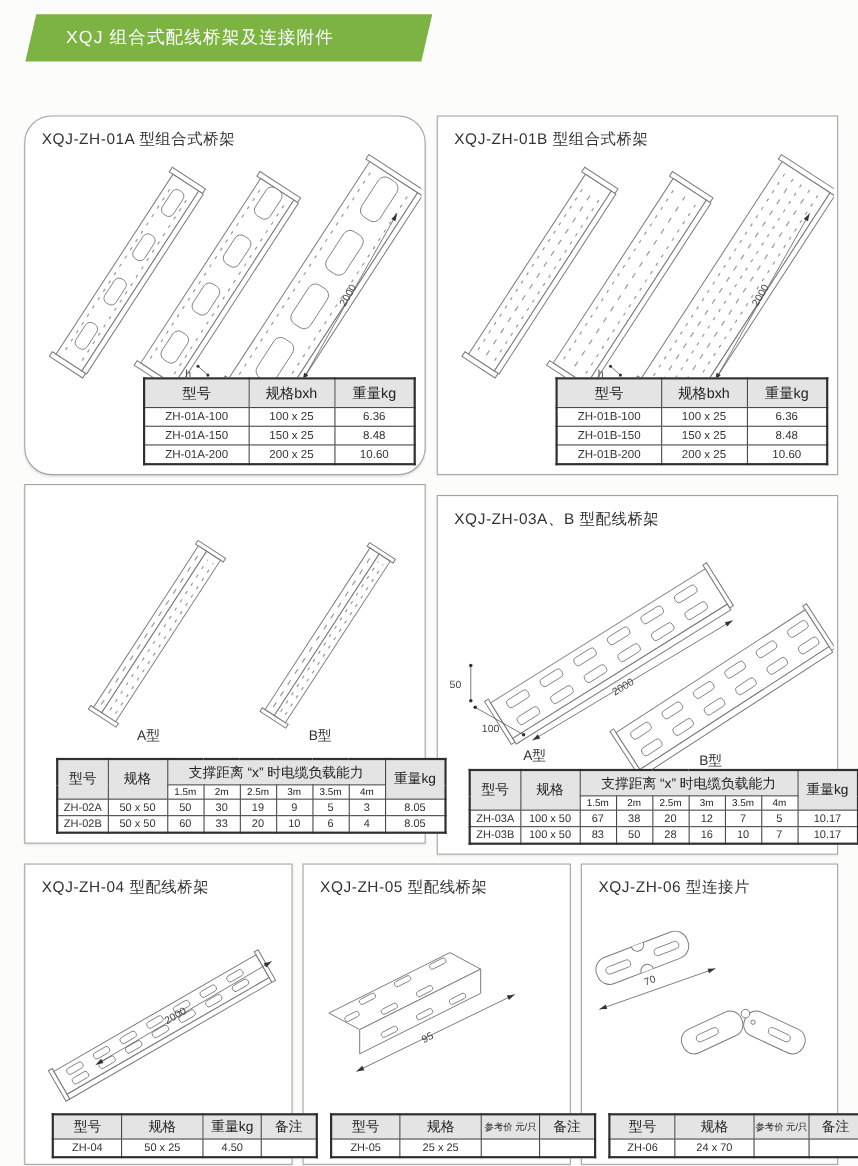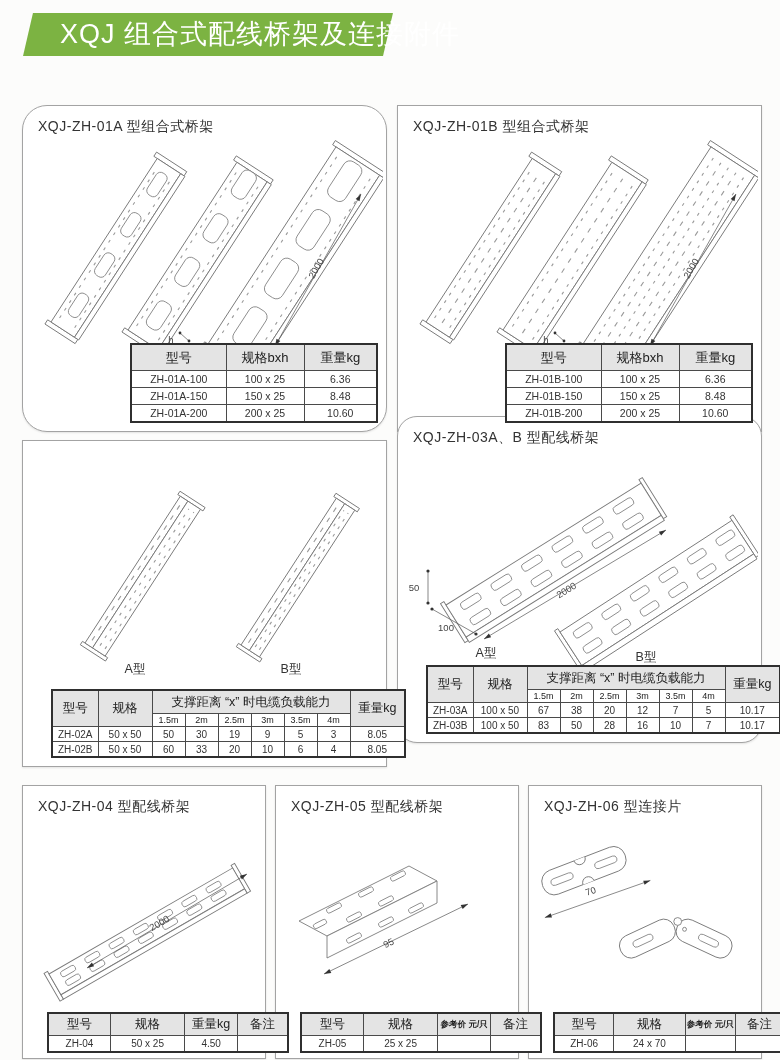--- a/index.html
+++ b/index.html
@@ -1,49 +1,49 @@
 <!DOCTYPE html>
 <html><head>
 <meta charset="utf-8">
 <style>
   html,body{margin:0;padding:0;background:#efefee;}
   .page{position:relative;width:780px;height:1060px;background:#fcfcfb;overflow:hidden;
         font-family:"Liberation Sans","DejaVu Sans",sans-serif;}
   
   .banner{position:absolute;left:28px;top:13px;width:360px;height:43px;}
   .banner-bg{position:absolute;left:0;top:0;width:100%;height:100%;background:#7cb342;transform:skewX(-13deg);}
-  .banner-text{position:relative;z-index:1;color:#fff;font-size:27px;line-height:43px;padding-left:32px;
+  .banner-text{position:relative;z-index:1;color:#fff;font-size:16px;line-height:43px;padding-left:32px;
                font-weight:500;letter-spacing:1px;white-space:nowrap;}
   
   .panel{position:absolute;background:#fff;border:1px solid #a3a3a3;box-shadow:0 1px 2px rgba(0,0,0,.10);}
   #p1{left:22px;top:105px;width:363px;height:325px;border-radius:25px;}
   #p2{left:397px;top:105px;width:363px;height:325px;}
   #p3{left:22px;top:440px;width:363px;height:325px;}
-  #p4{left:397px;top:416px;width:363px;height:325px;border-radius:20px;}
+  #p4{left:397px;top:450px;width:363px;height:325px;}
   #p5{left:22px;top:785px;width:242px;height:272px;}
   #p6{left:275px;top:785px;width:242px;height:272px;}
   #p7{left:528px;top:785px;width:232px;height:272px;}
   .panel-title{position:absolute;top:12px;left:15px;font-size:14px;color:#333;letter-spacing:.5px;z-index:3;white-space:nowrap;}
   .drw{position:absolute;left:0;top:34px;z-index:1;}
   .drw3{top:30px;}
   
   .tbl{border-collapse:collapse;table-layout:fixed;background:#fff;position:absolute;z-index:2;border:2px solid #2f2f2f;margin-left:24px;}
   .tbl th,.tbl td{border:1px solid #4a4a4a;text-align:center;padding:0;overflow:hidden;white-space:nowrap;}
   .tbl th{background:#e4e4e4;font-weight:400;color:#222;}
   .tbl td{color:#333;background:#fff;}
   .tbl-sm{right:8px;bottom:8px;width:246px;}
   .tbl-sm th{font-size:13px;height:25px;}
   .tbl-sm td{font-size:10.5px;height:16px;}
   .tbl-load{left:4px;bottom:8px;width:calc(100% - 8px);}
   .tbl-load th{font-size:12.5px;height:22px;}
   .tbl-load tr.sub th{background:#fff;font-size:9px;height:12px;}
   .tbl-load td{font-size:10px;height:14px;}
   .tbl-bot{left:0;bottom:5px;width:100%;}
   .tbl-bot th{font-size:12.5px;height:21px;}
-  .tbl-bot th.small{font-size:8.5px;font-weight:bold;}
+  .tbl-bot th.small{font-size:8.5px;}
   .tbl-bot td{font-size:10px;height:15px;}
   
   .ln{fill:#fff;stroke:#7a7a7a;stroke-width:.9;}
   .lnn{fill:#fff;stroke:#7a7a7a;stroke-width:.9;}
   .slot{fill:#fff;stroke:#808080;stroke-width:.8;}
   .perf{stroke:#9a9a9a;stroke-width:1.1;stroke-dasharray:3 6;fill:none;}
   .perfb{stroke:#9a9a9a;stroke-width:1.1;stroke-dasharray:5 7;fill:none;}
   .dim{stroke:#555;stroke-width:.7;fill:none;}
   .arr{fill:#333;stroke:none;}
   .dimt{font-size:9.5px;fill:#444;text-anchor:middle;}

